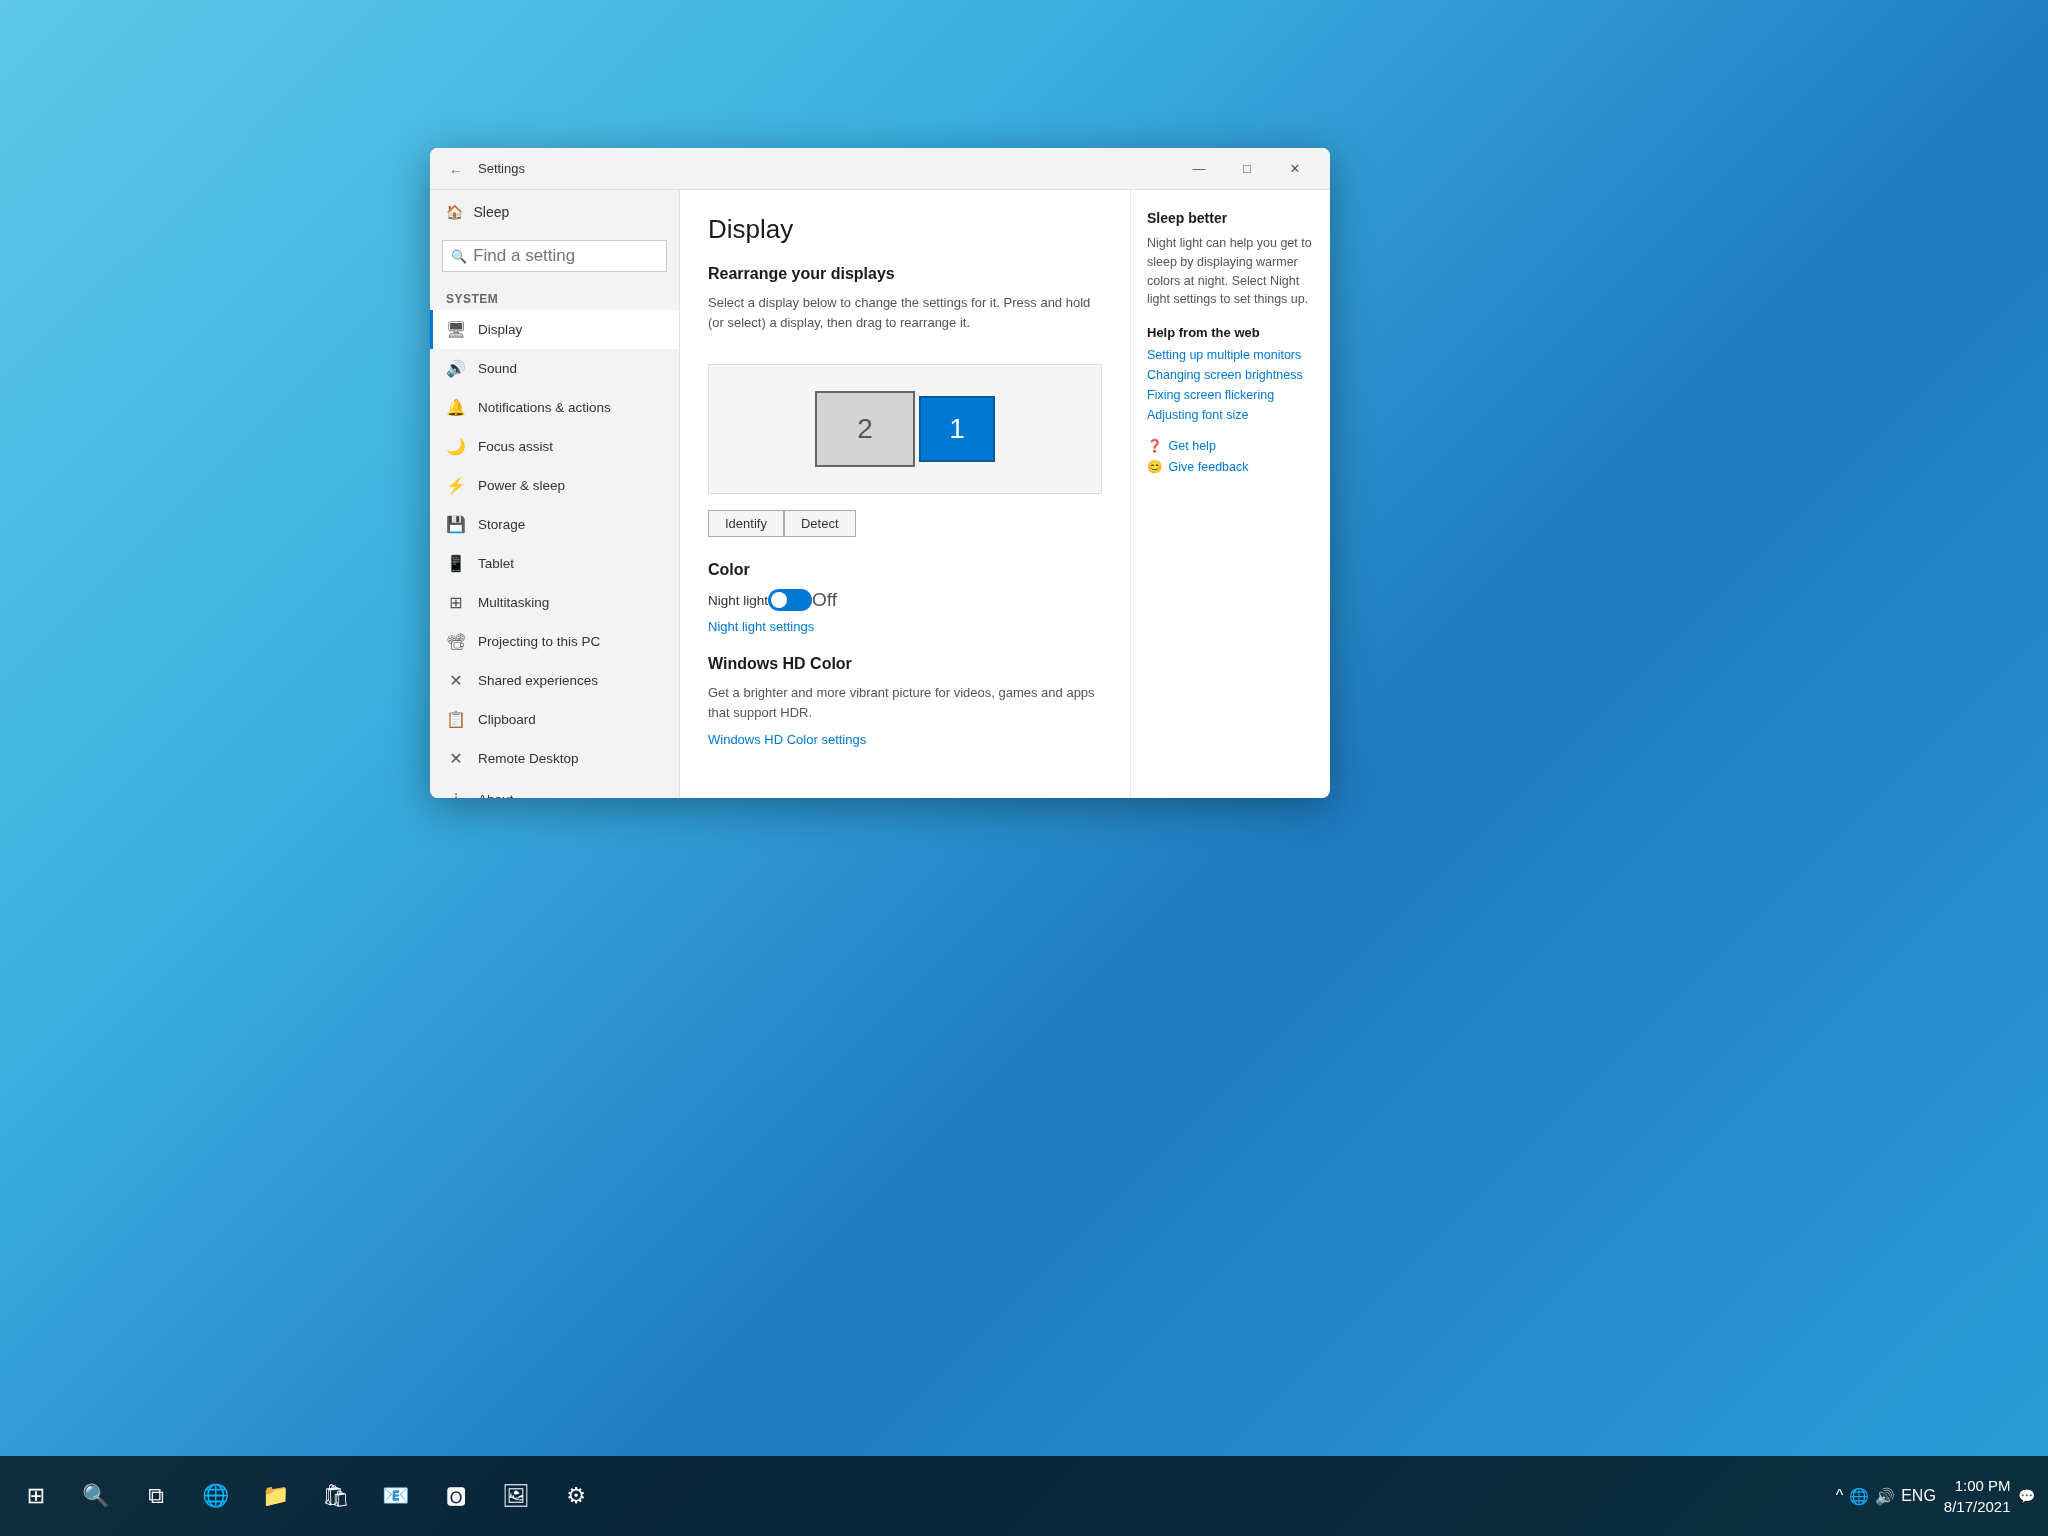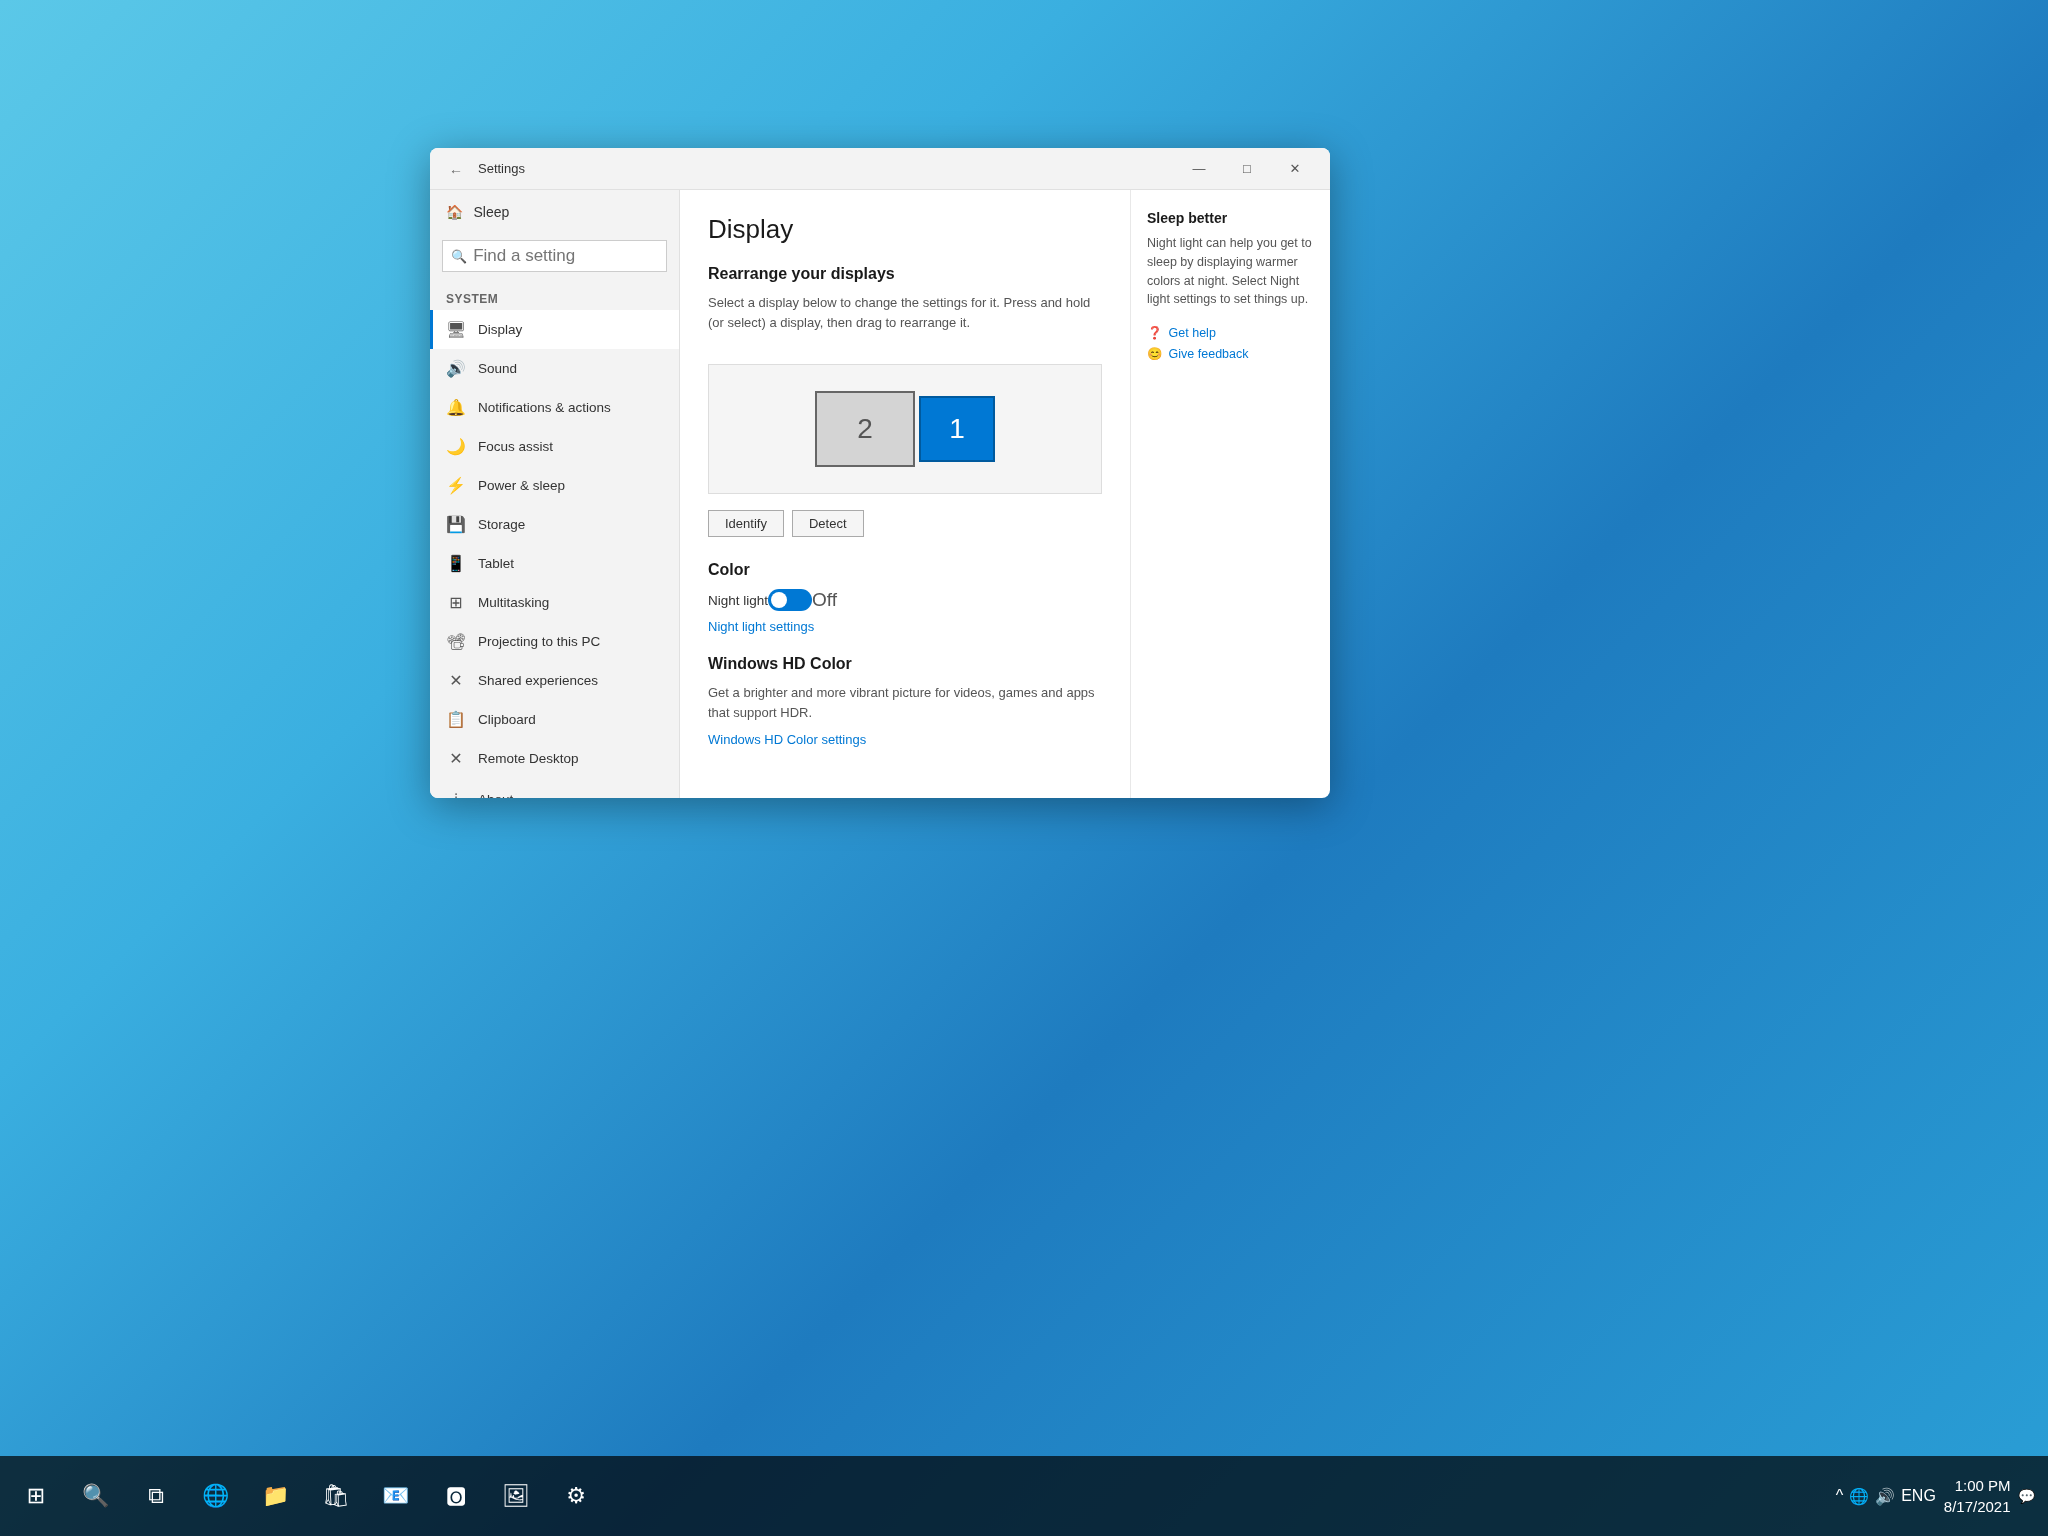--- a/index.html
+++ b/index.html
@@ -250,21 +250,20 @@
     .monitor-box.active {
       background: #0078d4;
       border-color: #005a9e;
       color: white;
     }
     .monitor-2 { width: 100px; height: 76px; }
     .monitor-1 { width: 76px; height: 66px; }
 
     .monitor-buttons {
       display: flex;
-      gap: 8px;
       margin-bottom: 24px;
     }
     .monitor-btn {
       padding: 5px 16px;
       border: 1px solid #aaa;
       background: #f5f5f5;
       font-size: 13px;
       cursor: pointer;
       color: #333;
     }
@@ -488,20 +487,35 @@
         <a class="link-text">Windows HD Color settings</a>
       </div>
     </div>
 
     <div class="right-panel">
       <div class="right-panel-section">
         <div class="right-panel-title">Sleep better</div>
         <div class="right-panel-text">Night light can help you get to sleep by displaying warmer colors at night. Select Night light settings to set things up.</div>
       </div>
 
+      <div class="right-panel-section">
+        <div class="right-panel-section-title">Help from the web</div>
+        <div class="right-panel-link">
+          <span>Setting up multiple monitors</span>
+        </div>
+        <div class="right-panel-link">
+          <span>Changing screen brightness</span>
+        </div>
+        <div class="right-panel-link">
+          <span>Fixing screen flickering</span>
+        </div>
+        <div class="right-panel-link">
+          <span>Adjusting font size</span>
+        </div>
+      </div>
 
       <div class="right-panel-section">
         <div class="right-panel-action">
           <span>❓</span>
           <span>Get help</span>
         </div>
         <div class="right-panel-action">
           <span>😊</span>
           <span>Give feedback</span>
         </div>

